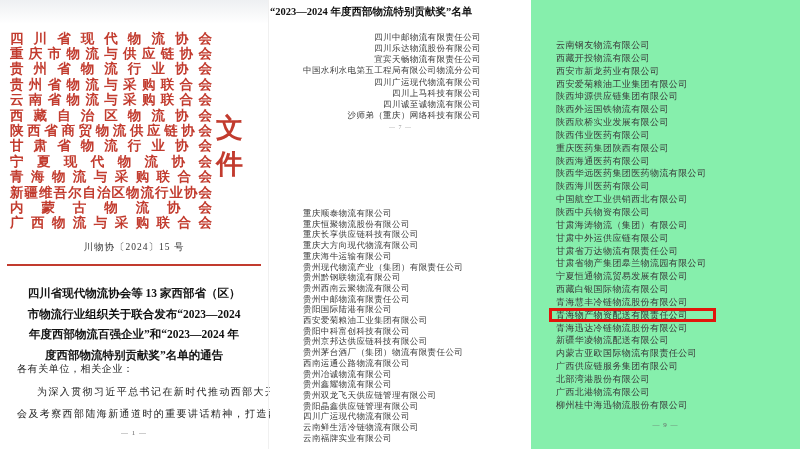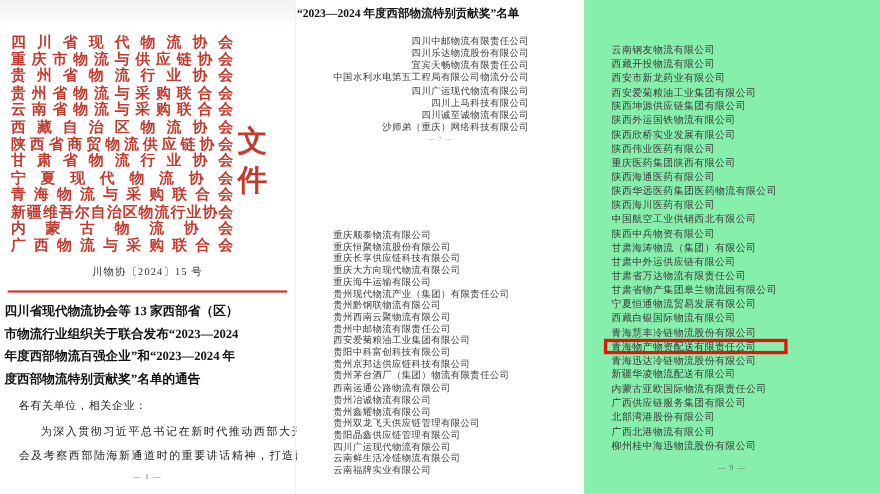--- a/index.html
+++ b/index.html
@@ -18,21 +18,21 @@
     background:linear-gradient(#eef0f2,#ffffff); }
   .assoc-list { position:absolute; left:10px; top:31px; width:202px; }
   .assoc-line { display:flex; justify-content:space-between; height:15.4px; align-items:center;
     font-size:13.5px; font-weight:bold; color:var(--accent,#c23b2e); }
   .file-label { position:absolute; left:216px; top:110px; font-size:27px; font-weight:bold;
     letter-spacing:1px; color:var(--accent,#c23b2e); }
   .doc-number { position:absolute; left:0; top:241px; width:268px; text-align:center;
     font-size:9.5px; letter-spacing:1px; color:#333; }
   .red-rule { position:absolute; left:7px; top:264px; width:254px; height:2px;
     background:var(--accent,#c23b2e); }
-  .doc-title { position:absolute; left:4px; top:273px; width:260px; }
+  .doc-title { position:absolute; left:4px; top:283px; width:260px; text-align:center; }
   .title-line { font-size:11.5px; font-weight:bold; line-height:20.5px; color:#111;
     white-space:nowrap; }
   .salutation { position:absolute; left:17px; top:362px; font-size:10px; letter-spacing:0.6px; }
   .body-line { position:absolute; font-size:10px; letter-spacing:1.4px; color:#222; white-space:nowrap; }
   .body-line.indent { left:37px; top:385px; }
   .body-line.second { left:17px; top:407px; }
   .page-num { position:absolute; font-size:7px; color:#666; letter-spacing:1px; text-align:center; }
   .left-num { left:0; top:429px; width:268px; }
 
   
@@ -270,20 +270,21 @@
 
     <div class="company-row">重庆顺泰物流有限公司</div>
         <div class="company-row">重庆恒聚物流股份有限公司</div>
         <div class="company-row">重庆长享供应链科技有限公司</div>
         <div class="company-row">重庆大方向现代物流有限公司</div>
         <div class="company-row">重庆海牛运输有限公司</div>
         <div class="company-row">贵州现代物流产业（集团）有限责任公司</div>
         <div class="company-row">贵州黔钢联物流有限公司</div>
         <div class="company-row">贵州西南云聚物流有限公司</div>
         <div class="company-row">贵州中邮物流有限责任公司</div>
+        <div class="company-row">贵阳国际陆港有限公司</div>
         <div class="company-row">西安爱菊粮油工业集团有限公司</div>
         <div class="company-row">贵阳中科富创科技有限公司</div>
         <div class="company-row">贵州京邦达供应链科技有限公司</div>
         <div class="company-row">贵州茅台酒厂（集团）物流有限责任公司</div>
         <div class="company-row">西南运通公路物流有限公司</div>
         <div class="company-row">贵州冶诚物流有限公司</div>
         <div class="company-row">贵州鑫耀物流有限公司</div>
         <div class="company-row">贵州双龙飞天供应链管理有限公司</div>
         <div class="company-row">贵阳晶鑫供应链管理有限公司</div>
         <div class="company-row">四川广运现代物流有限公司</div>

